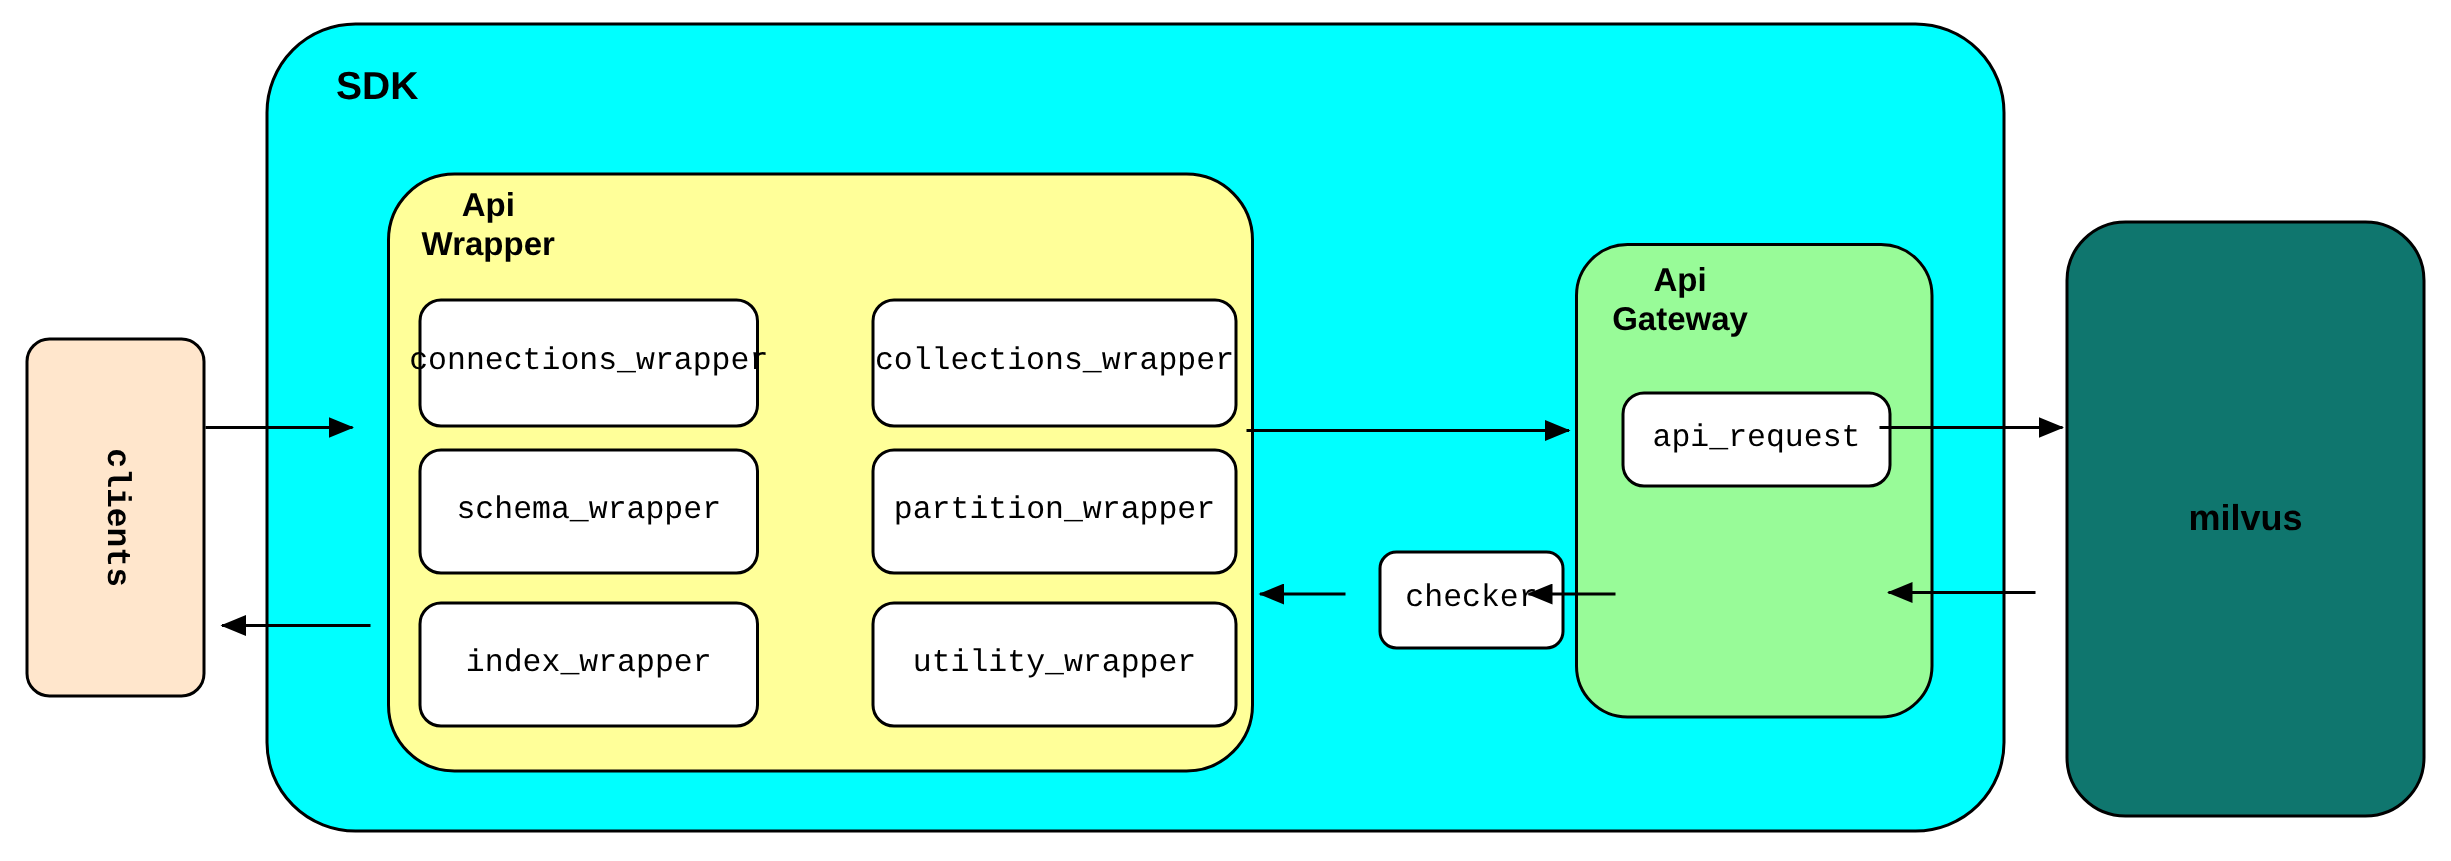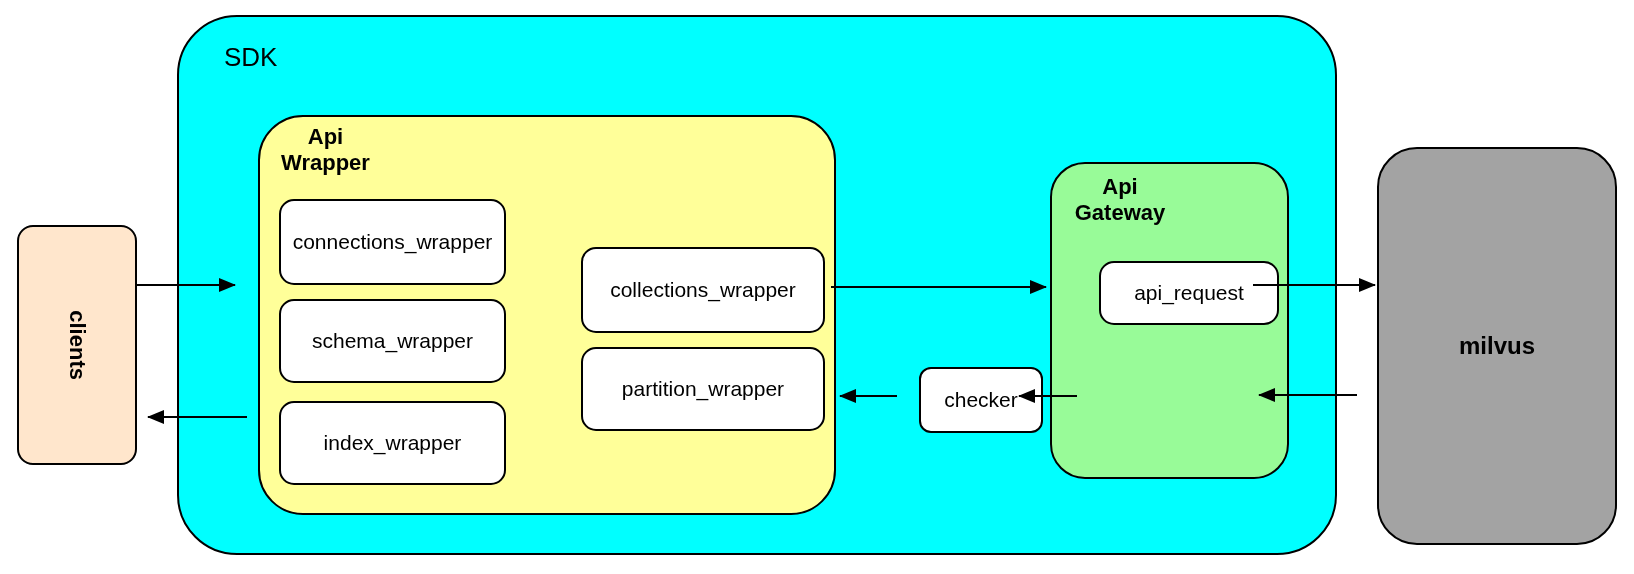--- a/index.html
+++ b/index.html
@@ -4,45 +4,45 @@
 <style>
   html,body{margin:0;padding:0;background:#ffffff;}
   .canvas{
     position:relative;width:1634px;height:574px;background:#ffffff;
     font-family:"Liberation Sans",sans-serif;color:#000;overflow:hidden;
   }
   .node{position:absolute;border:2px solid #000;box-sizing:border-box;}
   .leaf{
     background:#ffffff;border-radius:15px;
     display:flex;align-items:center;justify-content:center;
-    font-size:21px;line-height:1.1;white-space:nowrap;
+    font-size:21px;line-height:1.1;white-space:nowrap;font-family:Liberation Mono, monospace;
   }
   
   .sdk{left:177px;top:15px;width:1160px;height:540px;background:#00FFFF;border-radius:60px;}
-  .sdk-label{position:absolute;left:45px;top:25px;font-size:26px;font-weight:normal;}
+  .sdk-label{position:absolute;left:45px;top:25px;font-size:26px;font-weight:bold;}
   .api-wrapper{position:absolute;left:79px;top:98px;width:578px;height:400px;background:#FFFF99;border:2px solid #000;border-radius:45px;box-sizing:border-box;}
   .aw-label{position:absolute;left:8px;top:7px;width:115px;text-align:center;font-size:22px;font-weight:bold;line-height:1.2;}
   .api-gateway{position:absolute;left:871px;top:145px;width:239px;height:317px;background:#98FB98;border:2px solid #000;border-radius:35px;box-sizing:border-box;}
   .ag-label{position:absolute;left:18px;top:10px;width:100px;text-align:center;font-size:22px;font-weight:bold;line-height:1.2;}
   
   .wb{position:absolute;border:2px solid #000;}
   .wb.c1{left:19px;width:223px;}
-  .wb.c2{left:321px;width:240px;margin-top:48px;}
+  .wb.c2{left:321px;width:240px;}
   .wb.r1{top:82px;height:82px;}
   .wb.r2{top:182px;height:80px;}
   .wb.r3{top:284px;height:80px;text-align:right;}
   
-  .gb-request{left:47px;top:97px;width:176px;height:60px;border:2px solid #000;position:absolute;}
+  .gb-request{left:29px;top:97px;width:176px;height:60px;border:2px solid #000;position:absolute;}
   .gb-response{left:29px;top:207px;width:180px;height:60px;border:2px solid #000;position:absolute;}
   
   .checker{position:absolute;left:740px;top:350px;width:120px;height:62px;border:2px solid #000;border-radius:12px;}
   
   .clients{left:17px;top:225px;width:120px;height:240px;background:#FFE6CC;border-radius:16px;display:flex;align-items:center;justify-content:center;}
   .clients span{transform:rotate(90deg);font-size:22px;font-weight:bold;white-space:nowrap;}
-  .milvus{left:1377px;top:147px;width:240px;height:398px;background:#a3a3a3;border-radius:40px;display:flex;align-items:center;justify-content:center;font-size:24px;font-weight:bold;}
+  .milvus{left:1377px;top:147px;width:240px;height:398px;background:#0f766e;border-radius:40px;display:flex;align-items:center;justify-content:center;font-size:24px;font-weight:bold;}
   
   .arrows{position:absolute;left:0;top:0;width:1634px;height:574px;pointer-events:none;z-index:10;}
 </style>
 </head>
 <body>
 
 <div class="canvas">
 
   <div class="node leaf clients">
     <span>clients</span>
@@ -54,20 +54,21 @@
     <div class="api-wrapper">
       <div class="aw-label">
         <div>Api</div>
         <div>Wrapper</div>
       </div>
       <div class="leaf wb c1 r1">connections_wrapper</div>
       <div class="leaf wb c2 r1">collections_wrapper</div>
       <div class="leaf wb c1 r2">schema_wrapper</div>
       <div class="leaf wb c2 r2">partition_wrapper</div>
       <div class="leaf wb c1 r3">index_wrapper</div>
+      <div class="leaf wb c2 r3">utility_wrapper</div>
     </div>
 
     <div class="leaf checker">checker</div>
 
     <div class="api-gateway">
       <div class="ag-label">
         <div>Api</div>
         <div>Gateway</div>
       </div>
       <div class="leaf gb-request">api_request</div>

